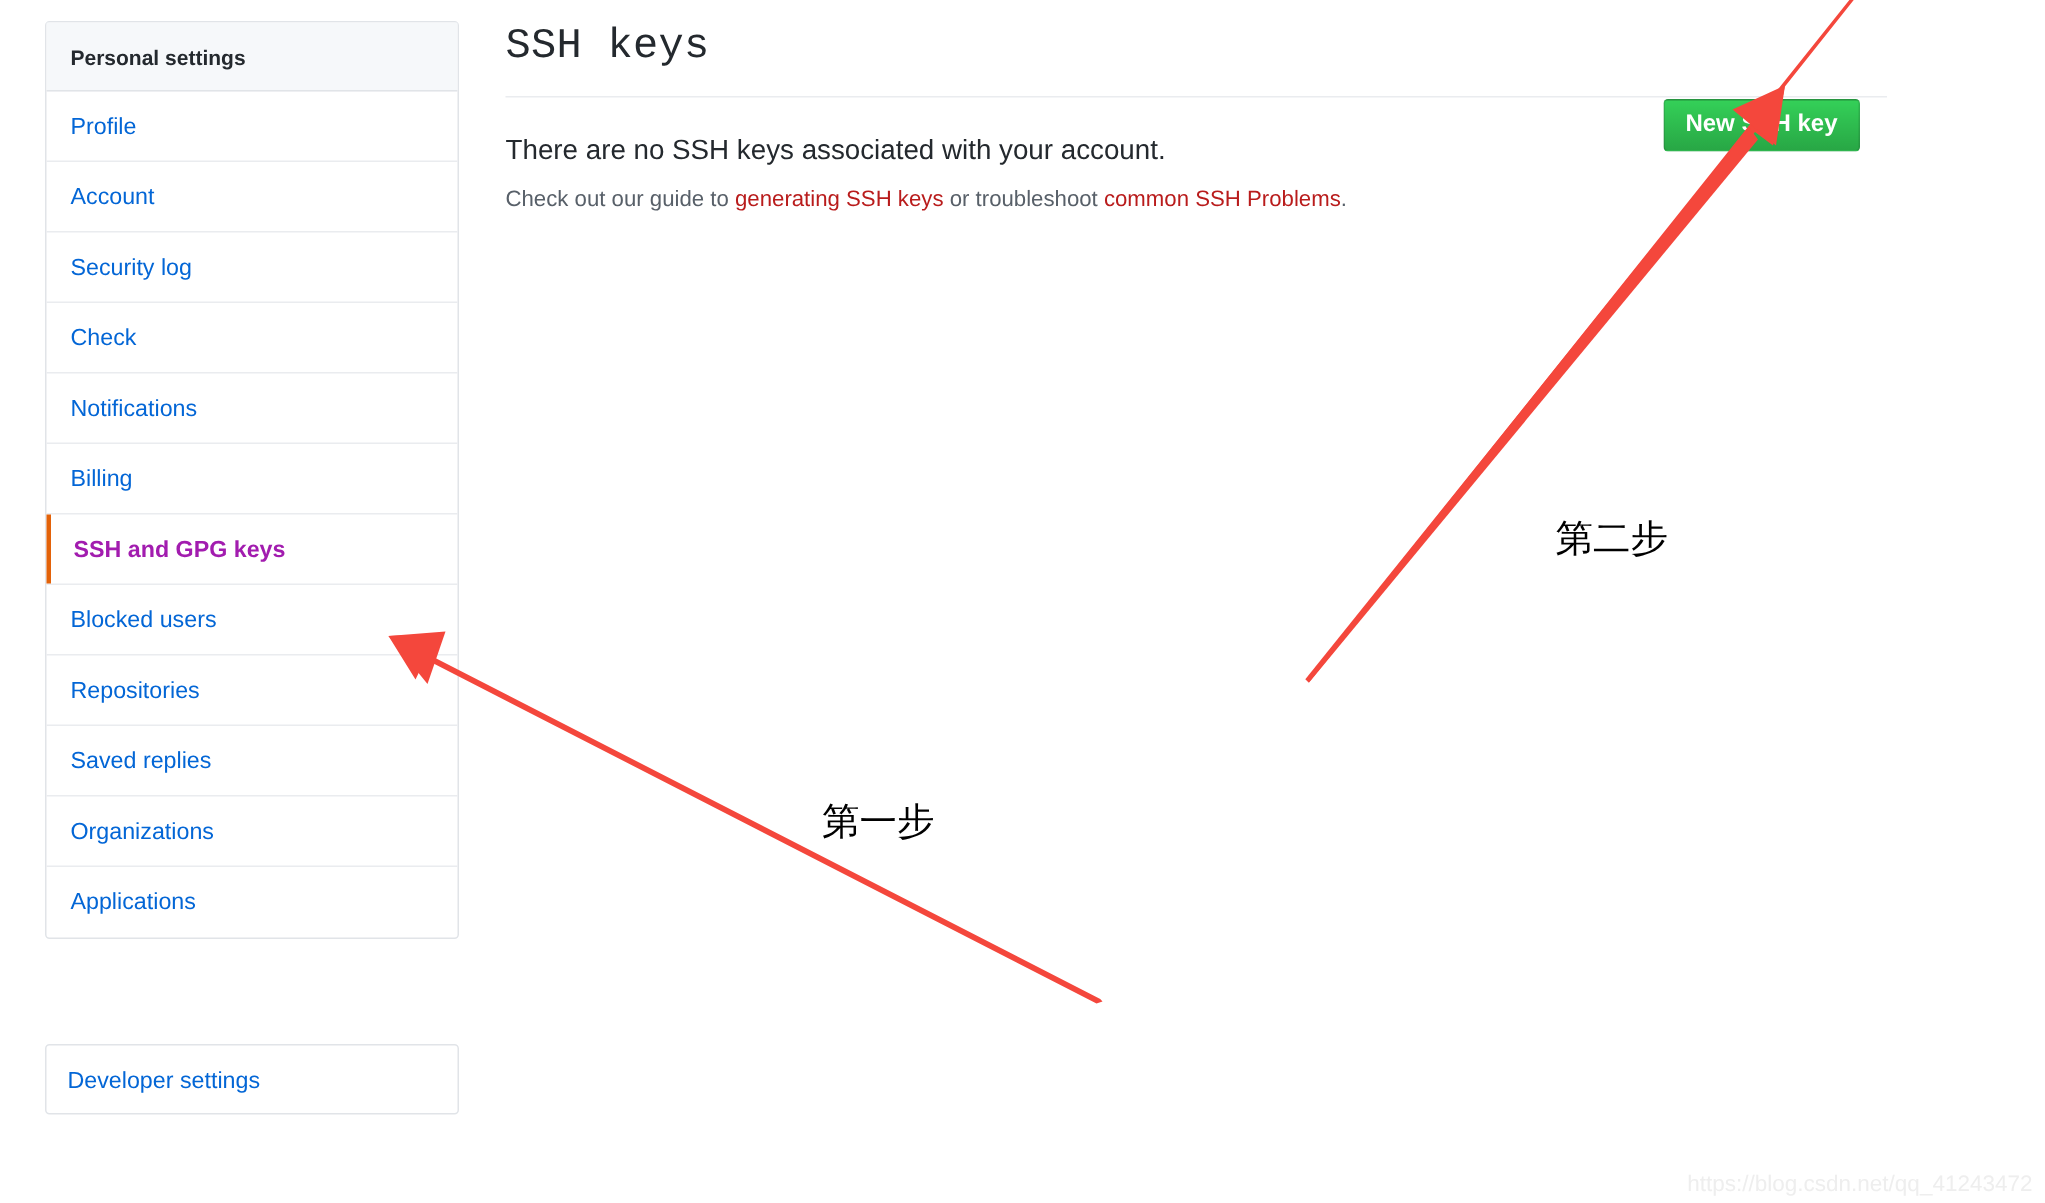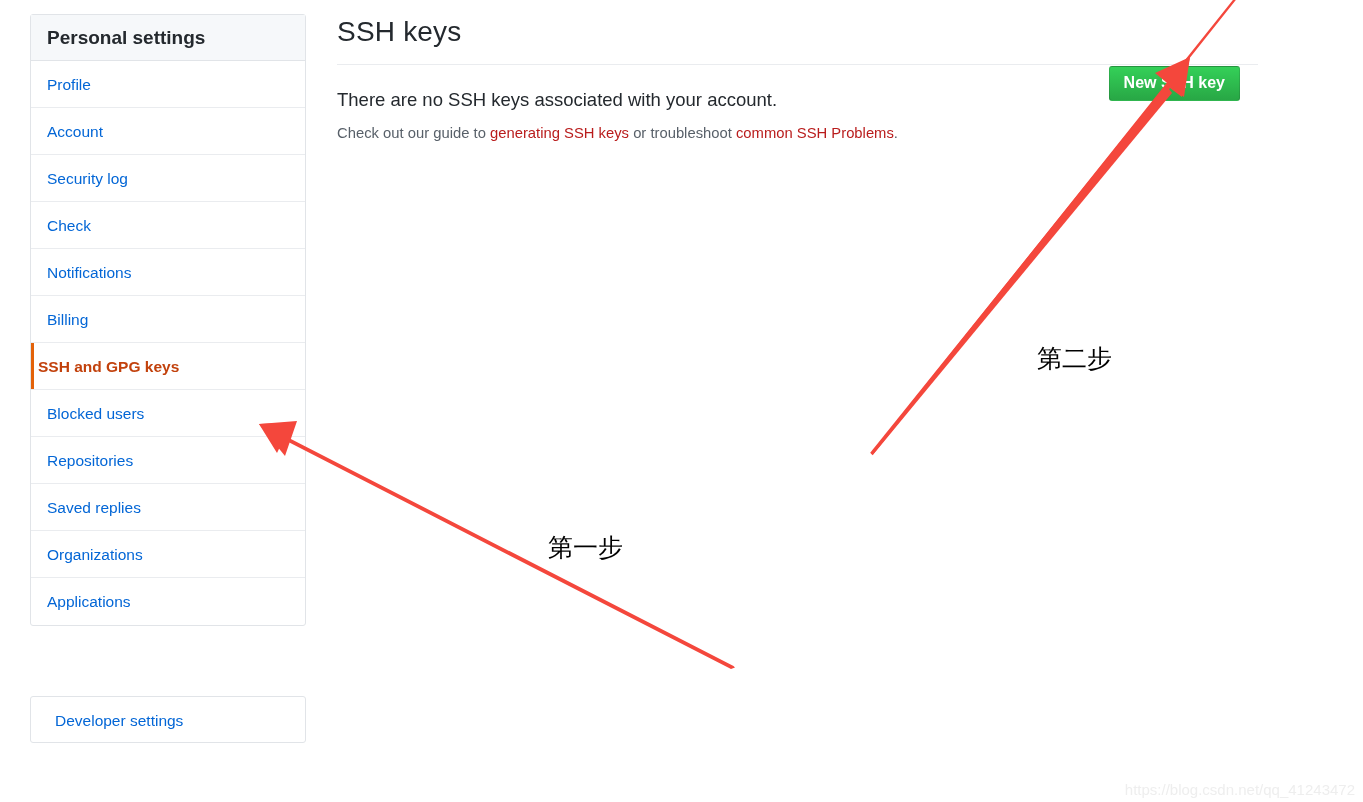--- a/index.html
+++ b/index.html
@@ -26,61 +26,61 @@
     border-radius: 3px;
     background: #ffffff;
     box-sizing: border-box;
   }
   .sb-header {
     height: 46px;
     line-height: 46px;
     padding-left: 16px;
     background: #f6f8fa;
     border-bottom: 1px solid #e1e4e8;
-    font-size: 19px;
+    font-size: 14px;
     font-weight: bold;
     color: #24292e;
     box-sizing: border-box;
   }
   .sb-item {
     position: relative;
     height: 47px;
     line-height: 47px;
     padding-left: 16px;
     border-bottom: 1px solid #eaecef;
     font-size: 15.5px;
     color: #0366d6;
     box-sizing: border-box;
     cursor: pointer;
     white-space: nowrap;
   }
   .sb-item:last-child { border-bottom: none; }
   .sb-item.selected {
-    color: #c2410c;
+    color: #a21caf;
     font-weight: bold;
-    padding-left: 7px;
+    padding-left: 18px;
   }
   .sb-item.selected::before {
     content: "";
     position: absolute;
     left: 0;
     top: 0;
     bottom: 0;
     width: 3px;
     background: #e36209;
   }
 
   #dev-settings {
     position: absolute;
     left: 30px;
     top: 696px;
     width: 276px;
     height: 47px;
     line-height: 47px;
-    padding-left: 24px;
+    padding-left: 14px;
     border: 1px solid #e1e4e8;
     border-radius: 3px;
     background: #ffffff;
     font-size: 15.5px;
     color: #0366d6;
     box-sizing: border-box;
     cursor: pointer;
   }
 
   
@@ -97,20 +97,21 @@
     border-bottom: 1px solid #eaecef;
   }
   .sec-title {
     position: absolute;
     left: 0;
     top: 2px;
     font-size: 28px;
     font-weight: normal;
     color: #24292e;
     letter-spacing: .2px;
+    font-family: Liberation Mono, monospace;
   }
   .btn {
     position: absolute;
     right: 18px;
     top: 4px;
     background: linear-gradient(#34d058, #28a745);
     border: 1px solid rgba(27,31,35,.15);
     border-radius: 3px;
     color: #ffffff;
     font-size: 16px;

